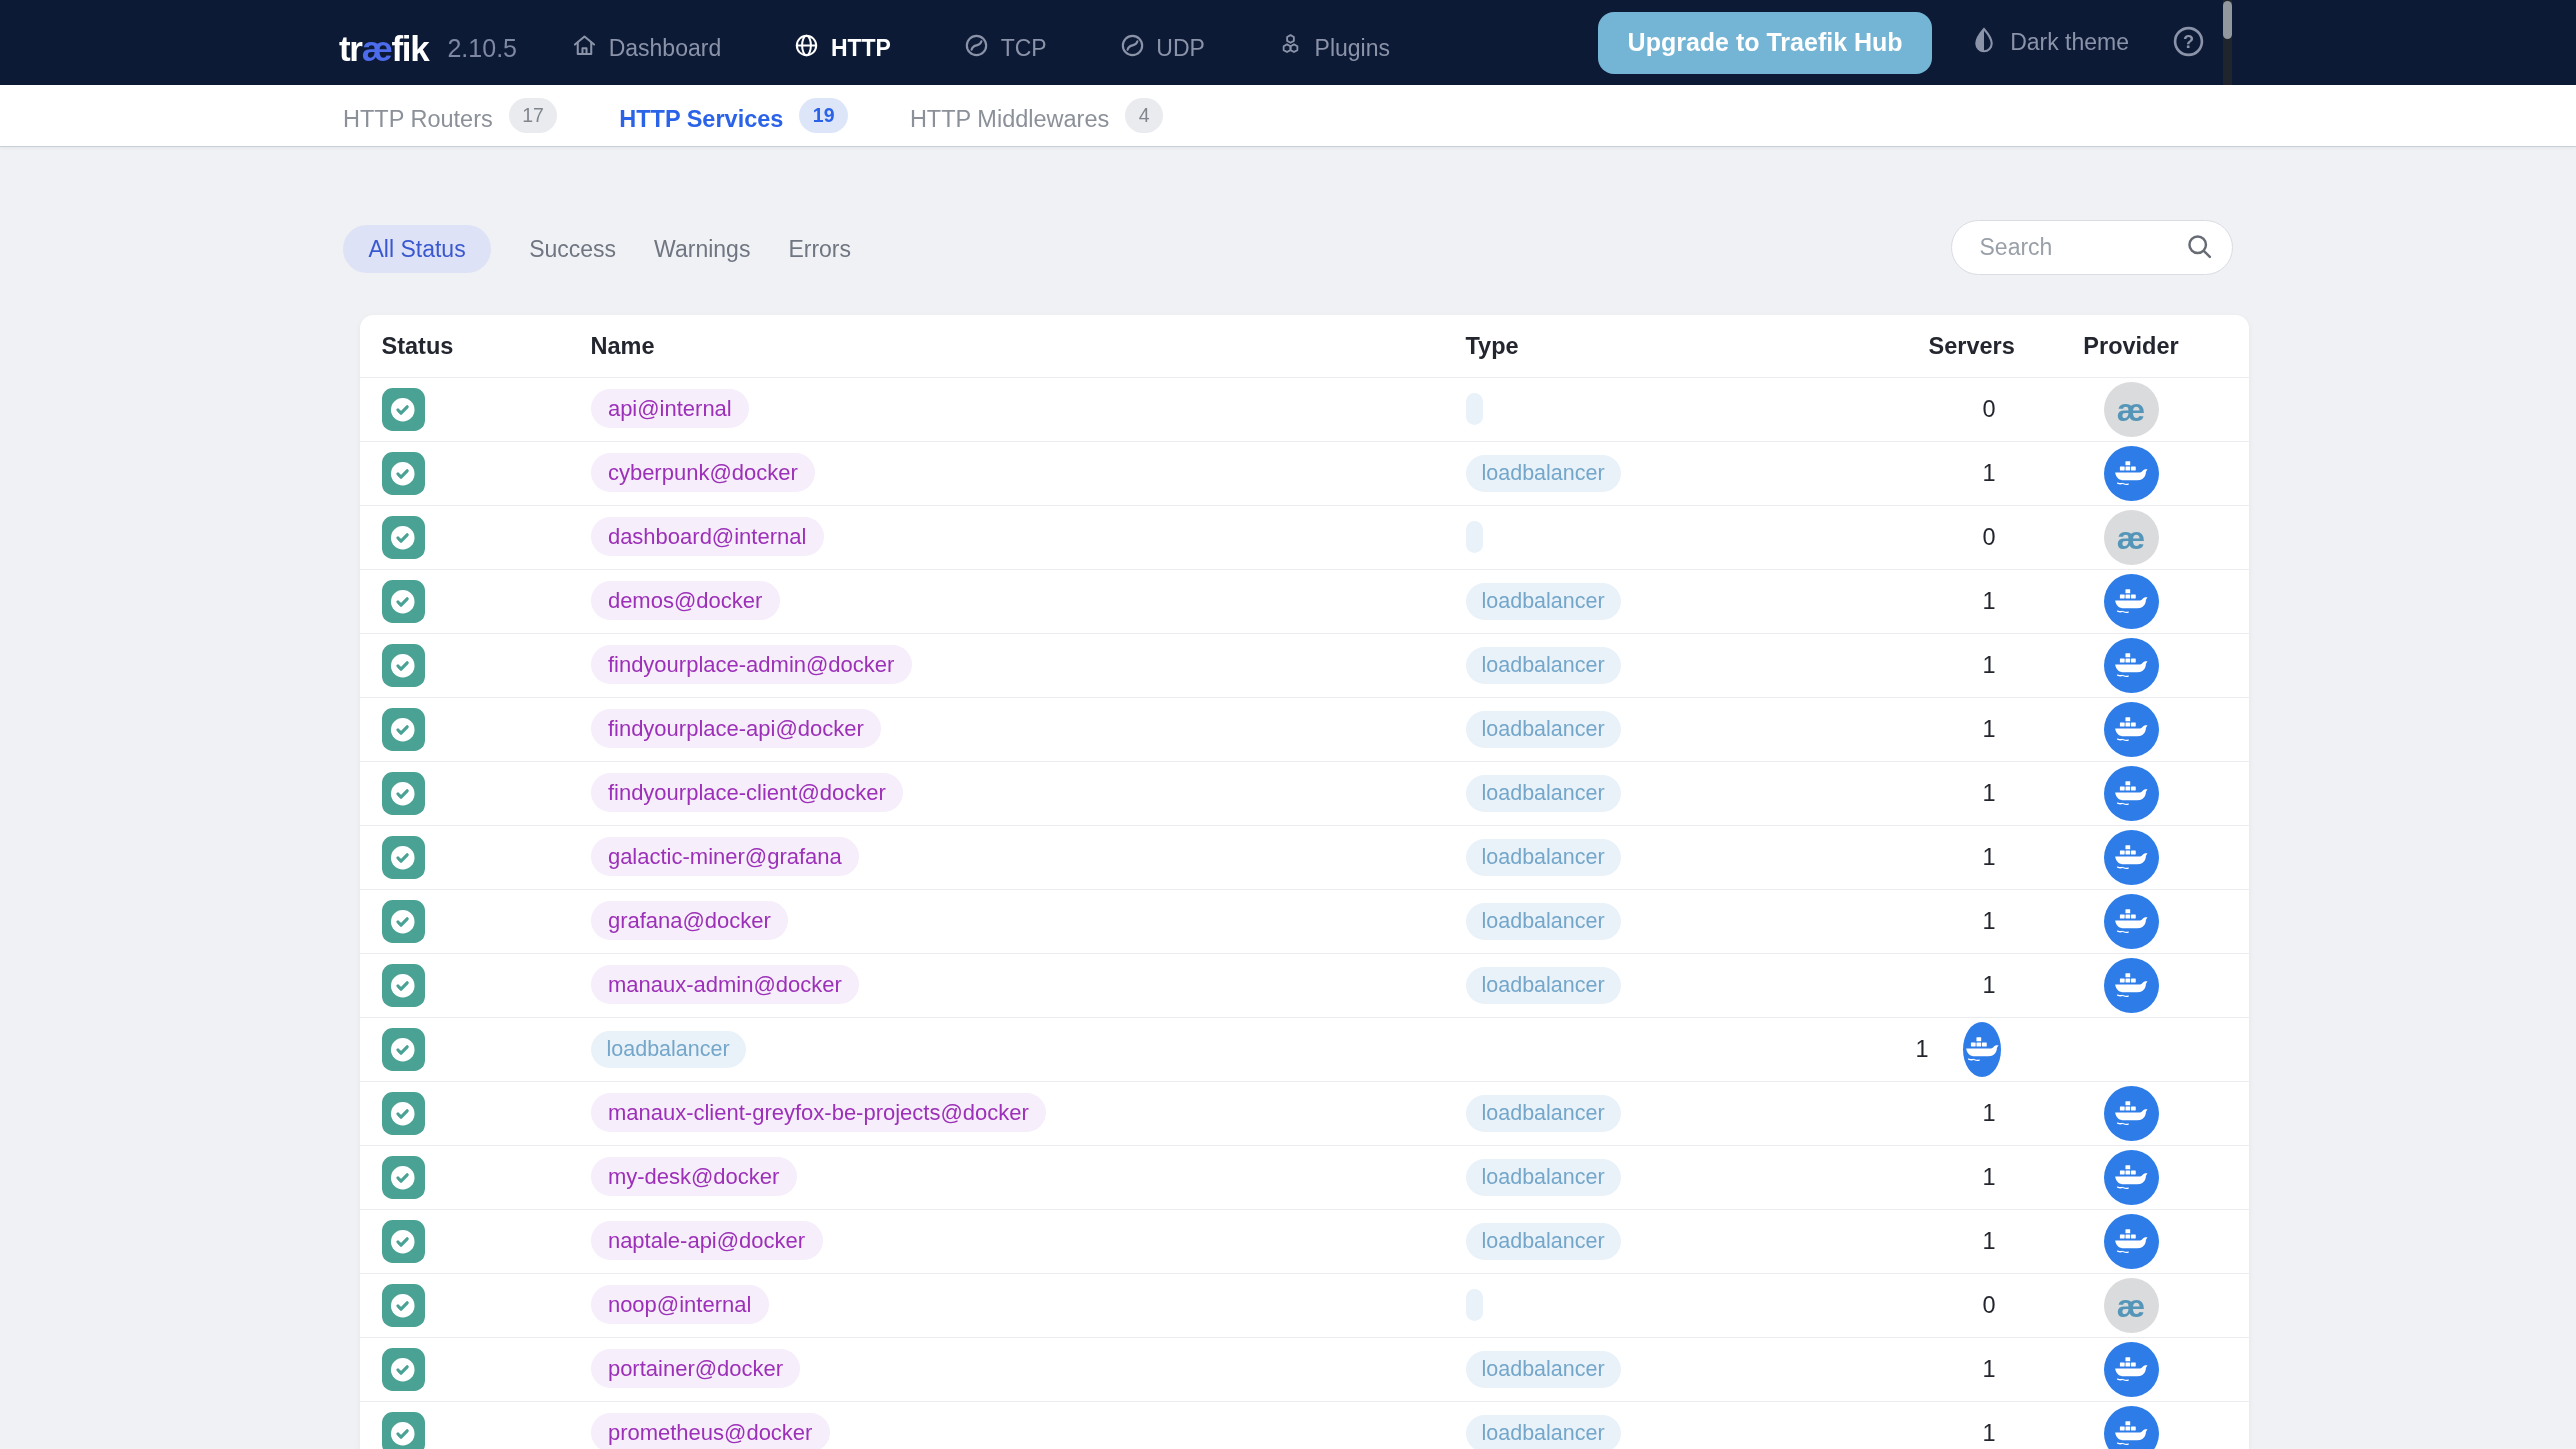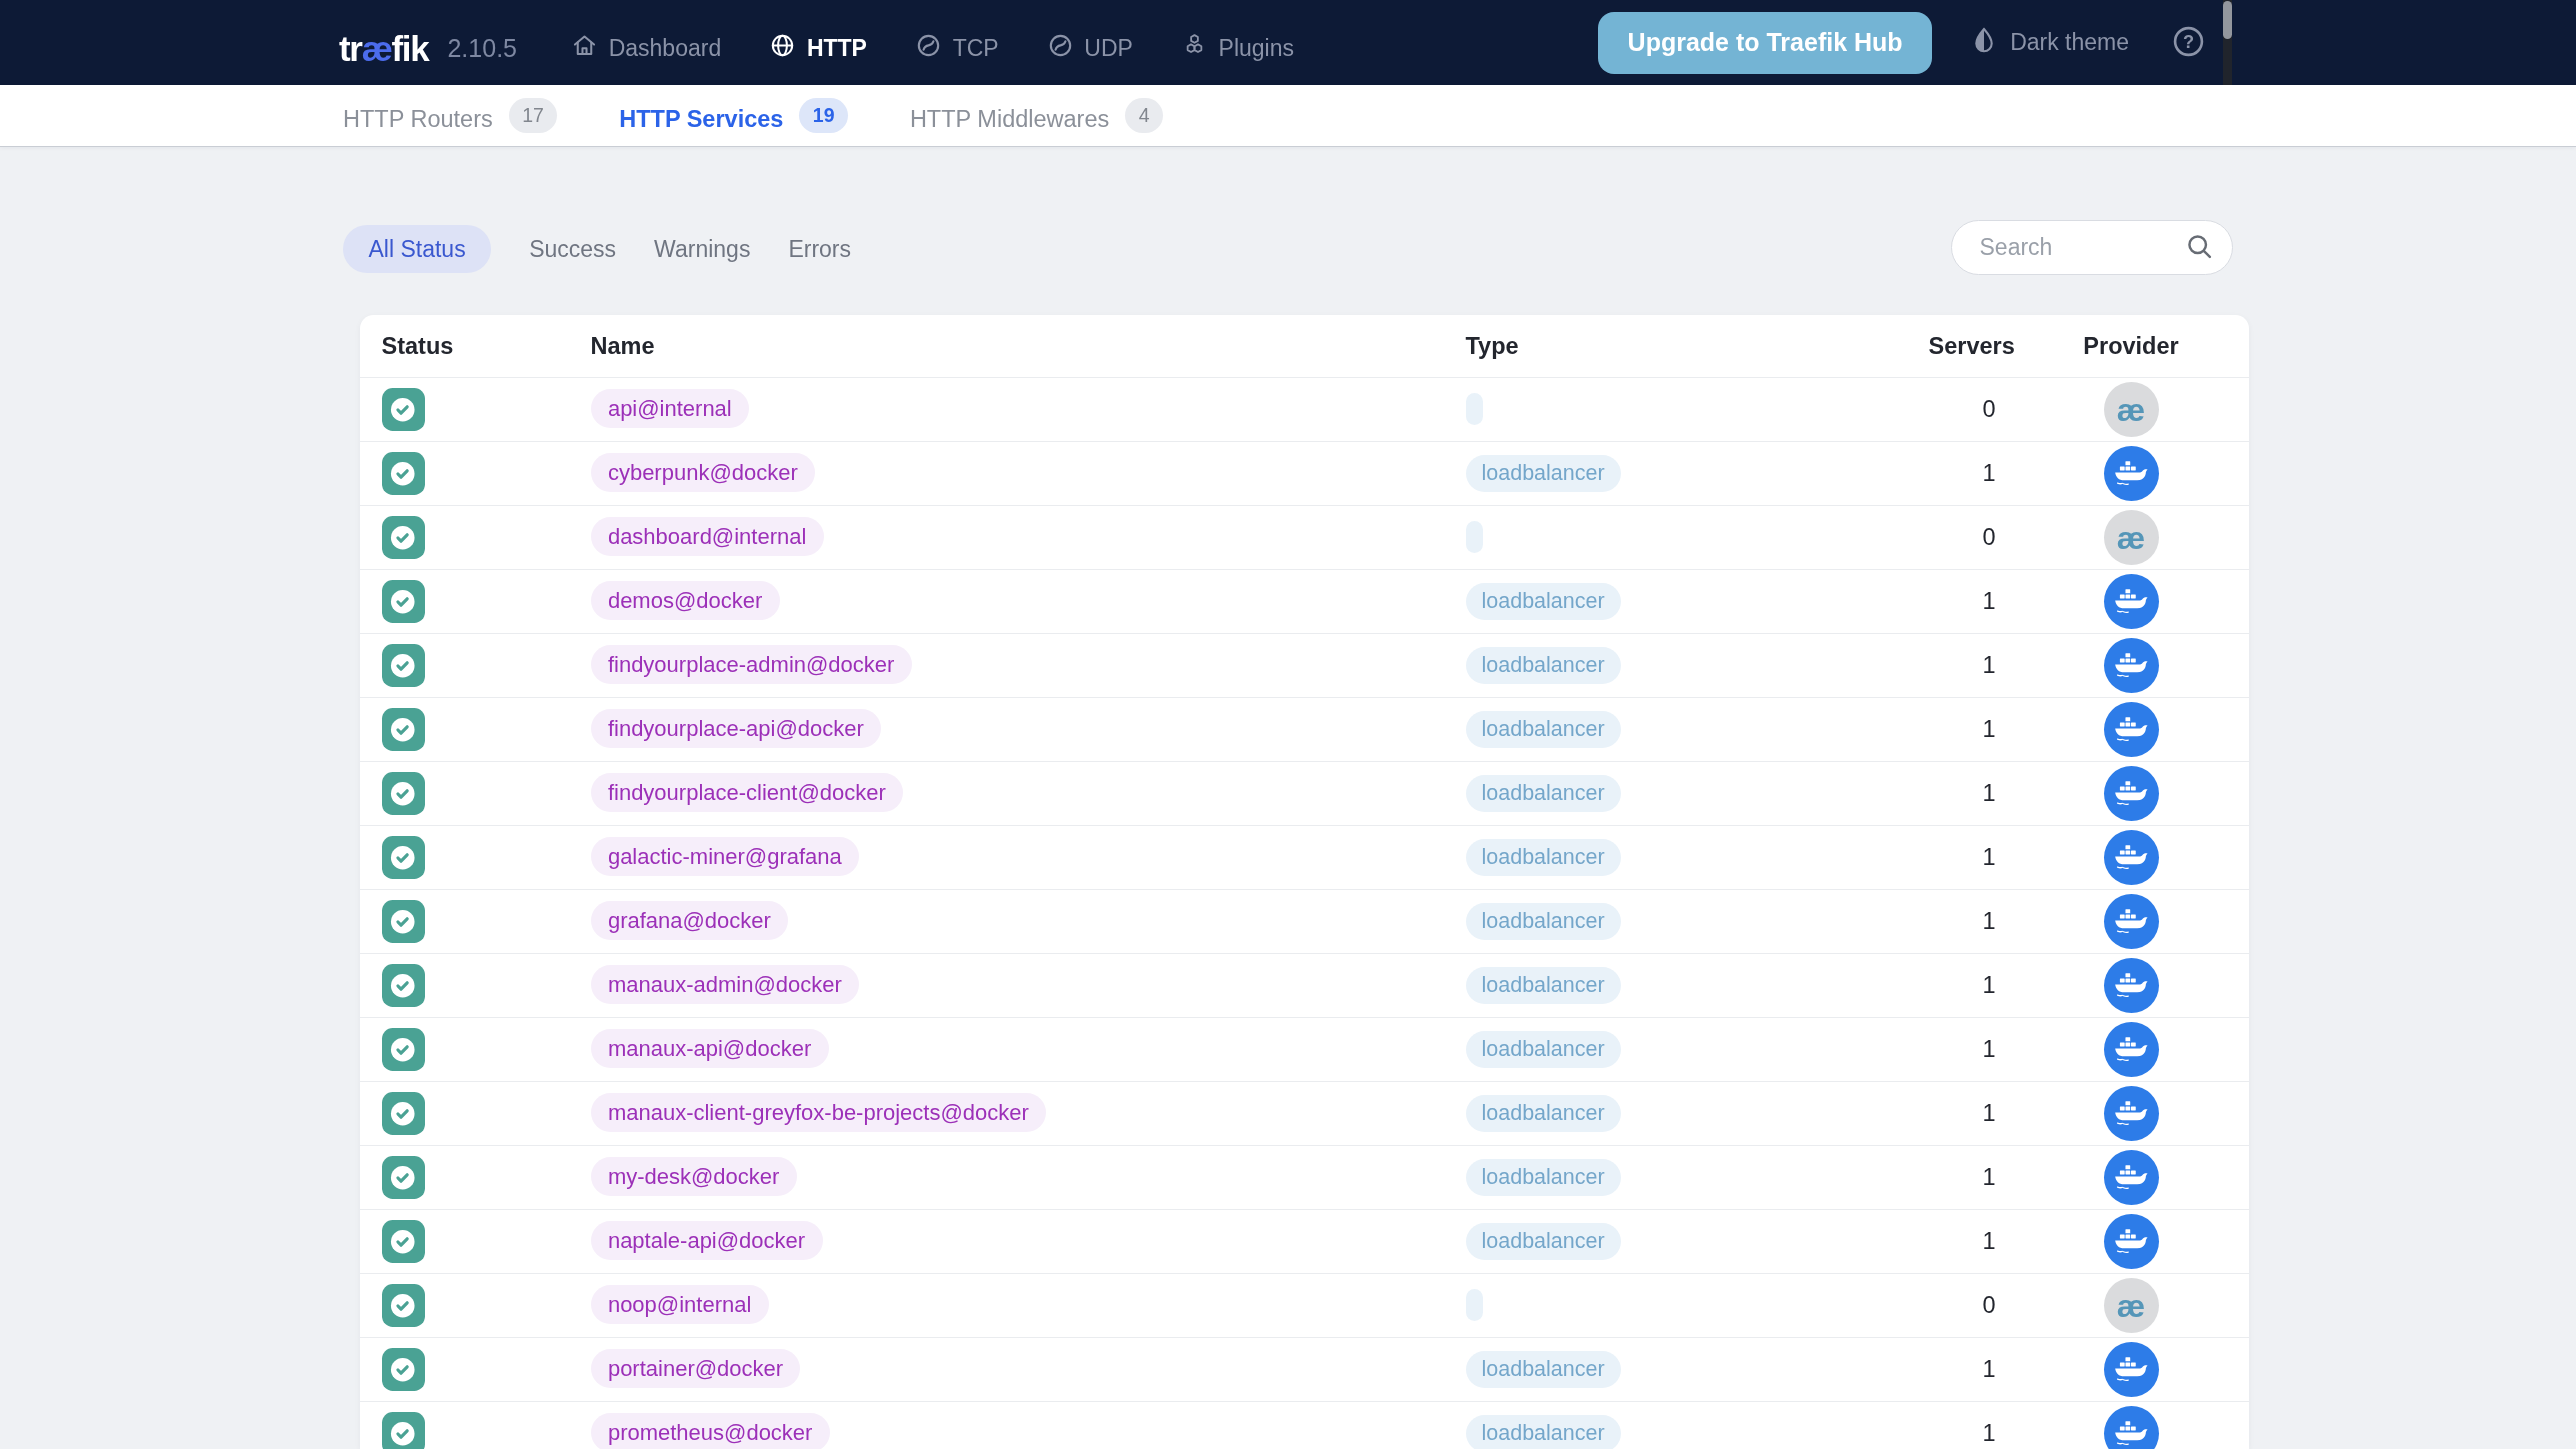--- a/index.html
+++ b/index.html
@@ -11,21 +11,21 @@
   }
   
   .navbar{
     position:absolute;top:0;left:0;right:0;height:97px;
     background:var(--navbar-bg,#0d1a36);
     display:flex;align-items:center;box-sizing:border-box;padding-left:339px;
   }
   .logo{font-size:35px;font-weight:600;letter-spacing:-1.3px;color:#fff;cursor:pointer;display:flex;align-items:baseline;}
   .logo .ae{color:var(--logo-accent,#4c6cec);}
   .version{margin-left:19px;font-size:25px;color:#7e88a2;}
-  .nav-items{display:flex;margin-left:54px;gap:48px;align-items:center;justify-content:center;}
+  .nav-items{display:flex;margin-left:54px;gap:72px;align-items:center;justify-content:center;}
   .nav-item{display:flex;align-items:center;gap:10.7px;font-size:23px;color:#8b93a8;cursor:pointer;}
   .nav-item svg{width:27px;height:27px;flex:0 0 auto;}
   .nav-item.active{color:#ffffff;font-weight:700;}
   .nav-right{position:absolute;right:370px;top:0;height:85px;display:flex;align-items:center;}
   .upgrade-btn{
     height:62px;padding:0 29.5px;border:none;border-radius:16px;
     background:var(--upgrade-bg,#74b4d4);color:#fff;font-size:25px;font-weight:700;
     font-family:inherit;cursor:pointer;
   }
   .theme-toggle{display:flex;align-items:center;gap:12px;margin-left:38px;color:#8b93a8;font-size:23px;cursor:pointer;}
@@ -525,23 +525,20 @@
   <div class="row">
     <div class="cell">
       <span class="badge">
             <svg viewBox="0 0 24 24" width="29.5" height="29.5">
               <circle cx="12" cy="12" r="9.6" fill="#ffffff"></circle>
               <path d="M8.1 12.2l2.5 2.6 5-5.2" fill="none" stroke="#4aa294" stroke-width="2.6" stroke-linecap="round" stroke-linejoin="round"></path>
             </svg>
           </span>
     </div>
     <div class="cell">
-      <span class="name-pill">manaux-api@docker</span>
-    </div>
-    <div class="cell">
       <span class="type-pill">loadbalancer</span>
     </div>
     <div class="cell c-servers">1</div>
     <div class="cell c-provider">
       <span class="prov prov-docker">
             <svg viewBox="0 0 48 48">
               <g fill="#ffffff">
                 <rect x="17" y="8" width="6" height="5" rx="0.5"></rect>
                 <rect x="10" y="14.5" width="6" height="5" rx="0.5"></rect>
                 <rect x="17" y="14.5" width="6" height="5" rx="0.5"></rect>

